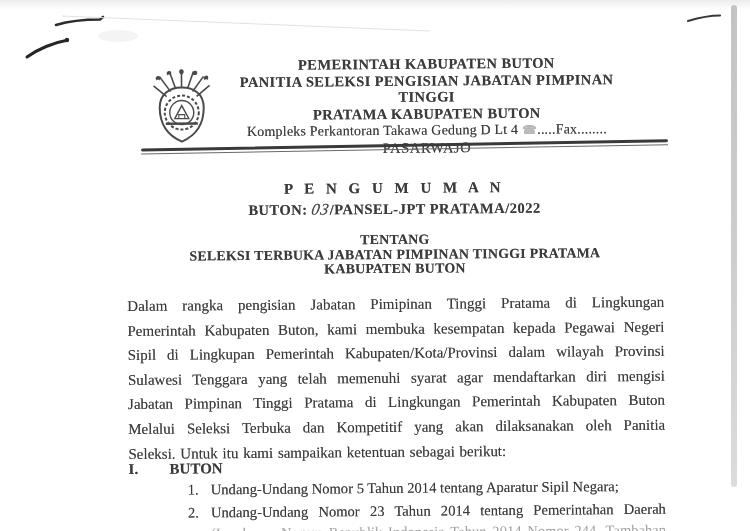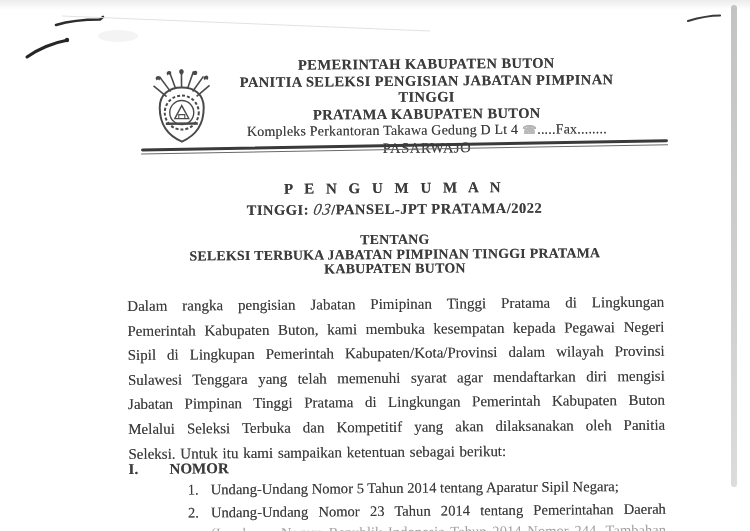--- a/index.html
+++ b/index.html
@@ -104,41 +104,41 @@
     <div class="city">PASARWAJO</div>
   </div>
 
   <div class="rule">
     <div class="r1"></div>
       <div class="r2"></div>
   </div>
 
   <div class="titleblock ink">
     <div class="t-main">P E N G U M U M A N</div>
-    <div class="t-nomor"><span>TINGGI:</span> <span class="handwritten">03</span><span>/PANSEL-JPT PRATAMA/2022</span></div>
+    <div class="t-nomor"><span>BUTON:</span> <span class="handwritten">03</span><span>/PANSEL-JPT PRATAMA/2022</span></div>
   </div>
 
   <div class="tentang-block ink">
     <div>TENTANG</div>
     <div>SELEKSI TERBUKA JABATAN PIMPINAN TINGGI PRATAMA</div>
     <div>KABUPATEN BUTON</div>
   </div>
 
   <div class="para ink">
     <div class="ln">Dalam rangka pengisian Jabatan Pimipinan Tinggi Pratama di Lingkungan</div>
     <div class="ln">Pemerintah Kabupaten Buton, kami membuka kesempatan kepada Pegawai Negeri</div>
     <div class="ln">Sipil di Lingkupan Pemerintah Kabupaten/Kota/Provinsi dalam wilayah Provinsi</div>
     <div class="ln">Sulawesi Tenggara yang telah memenuhi syarat agar mendaftarkan diri mengisi</div>
     <div class="ln">Jabatan Pimpinan Tinggi Pratama di Lingkungan Pemerintah Kabupaten Buton</div>
     <div class="ln">Melalui Seleksi Terbuka dan Kompetitif yang akan dilaksanakan oleh Panitia</div>
     <div class="ln last">Seleksi. Untuk itu kami sampaikan ketentuan sebagai berikut:</div>
   </div>
 
   <div class="section ink">
-    <span class="num">I.</span><span>NOMOR</span>
+    <span class="num">I.</span><span>BUTON</span>
   </div>
 
   <div class="listrow row1 ink">
     <span class="n">1.</span>
     <span class="t">Undang-Undang Nomor 5 Tahun 2014 tentang Aparatur Sipil Negara;</span>
   </div>
   <div class="listrow row2 ink">
     <span class="n">2.</span>
     <span class="t just">Undang-Undang Nomor 23 Tahun 2014 tentang Pemerintahan Daerah</span>
   </div>

